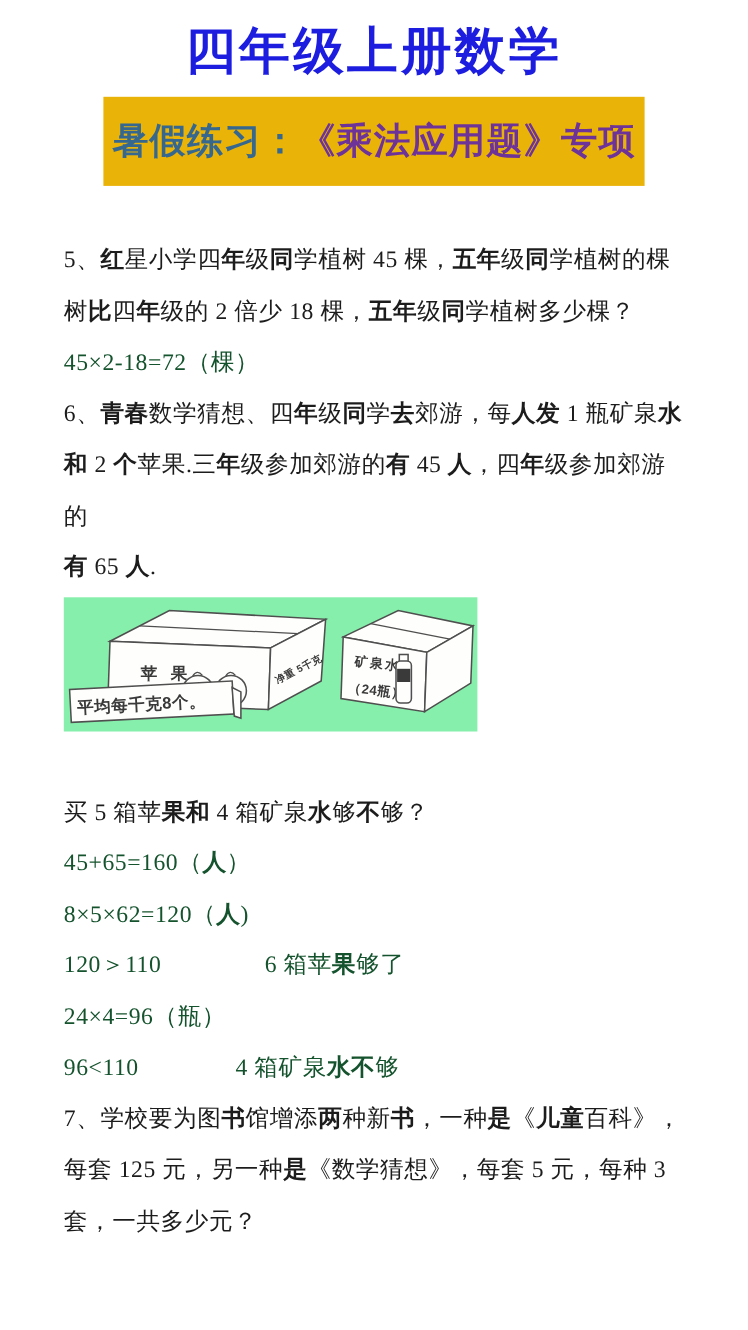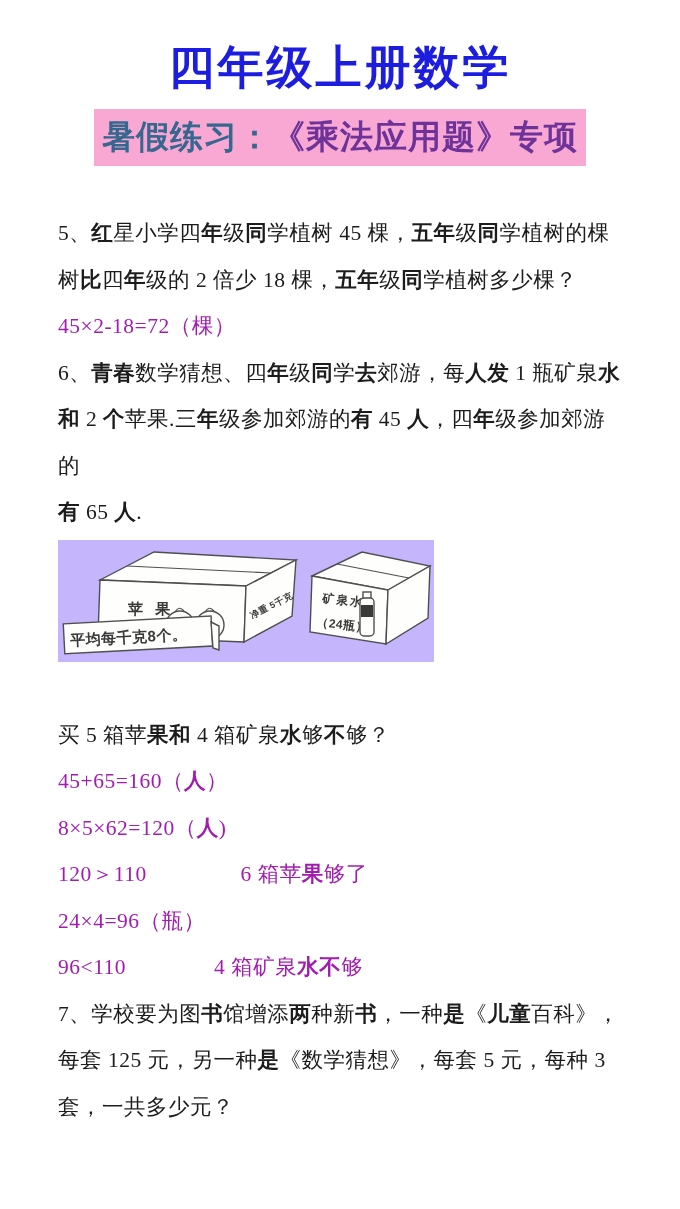--- a/index.html
+++ b/index.html
@@ -1,43 +1,43 @@
 <!DOCTYPE html>
 <html><head>
 <meta charset="utf-8">
 <style>
   html,body { margin:0; padding:0; background:#ffffff; }
   .page {
     position:relative; width:680px; height:1209px; background:#ffffff;
     font-family:"Liberation Serif", serif; color:#1c1c1c; overflow:hidden;
   }
   .title {
-    margin:0; padding-top:40px; text-align:center;
+    margin:0; padding-top:19px; text-align:center;
     font-family:"Liberation Sans", sans-serif;
     font-size:46px; line-height:1.2; font-weight:900;
     color:#1d1de0; letter-spacing:3px;
   }
   .subtitle-row { margin-top:14px; text-align:center; }
   .subtitle {
-    display:inline-block; background:#f9a8d4; padding:6px 8px;
+    display:inline-block; background:#eab308; padding:18px 8px;
     font-family:"Liberation Sans", sans-serif;
     font-size:33px; font-weight:900; letter-spacing:1px;
   }
   .subtitle .left  { color:#36688f; }
   .subtitle .right { color:#6e3399; }
   .content {
     margin-top:44px; padding:0 58px;
     font-size:21.5px; line-height:46.5px; letter-spacing:0.5px;
   }
   .content p { margin:0; white-space:pre-wrap; }
-  .red { color:#a21caf; }
+  .red { color:#14532d; }
   .b { font-weight:bold; }
   .figure {
     width:376px; height:122px; margin:4px 0 50px 0;
-    background:#c4b5fd;
+    background:#86efac;
   }
   .figure svg { display:block; }
   .sketch { stroke:#4f4f4f; stroke-width:1.4; fill:#fefefc; }
   .sketch-line { stroke:#4f4f4f; stroke-width:1.2; fill:none; }
   .sketch-text { fill:#3a3a3a; font-weight:bold; font-family:"Liberation Sans", sans-serif; }
 </style>
 </head>
 <body>
 
 <div class="page">

